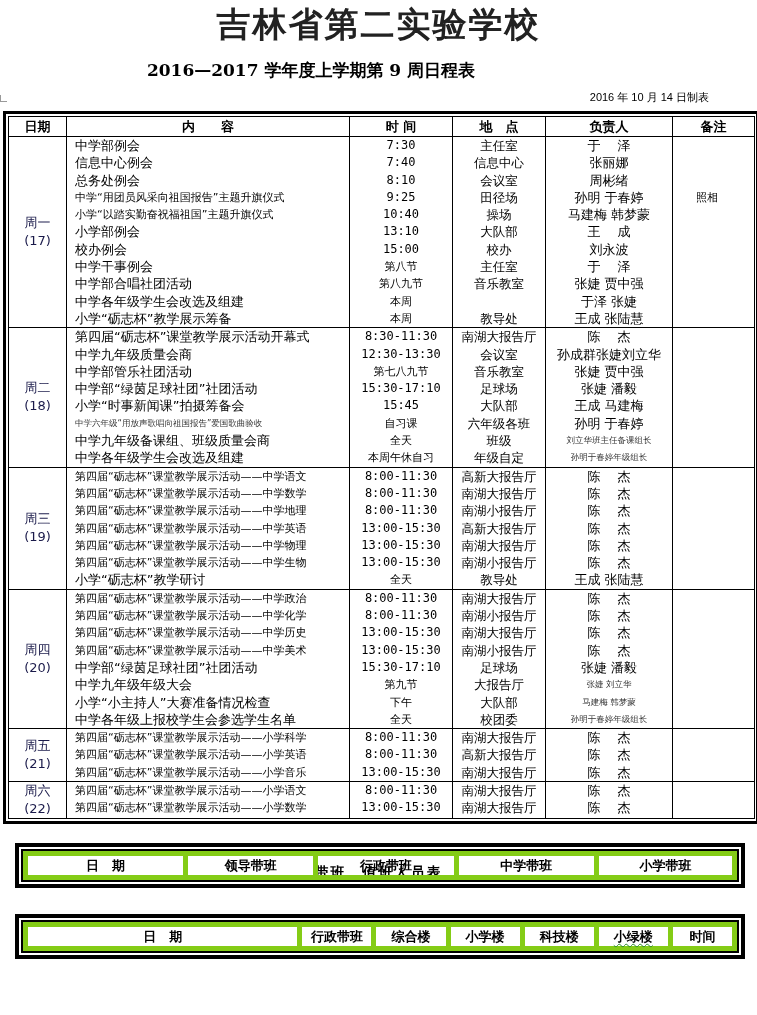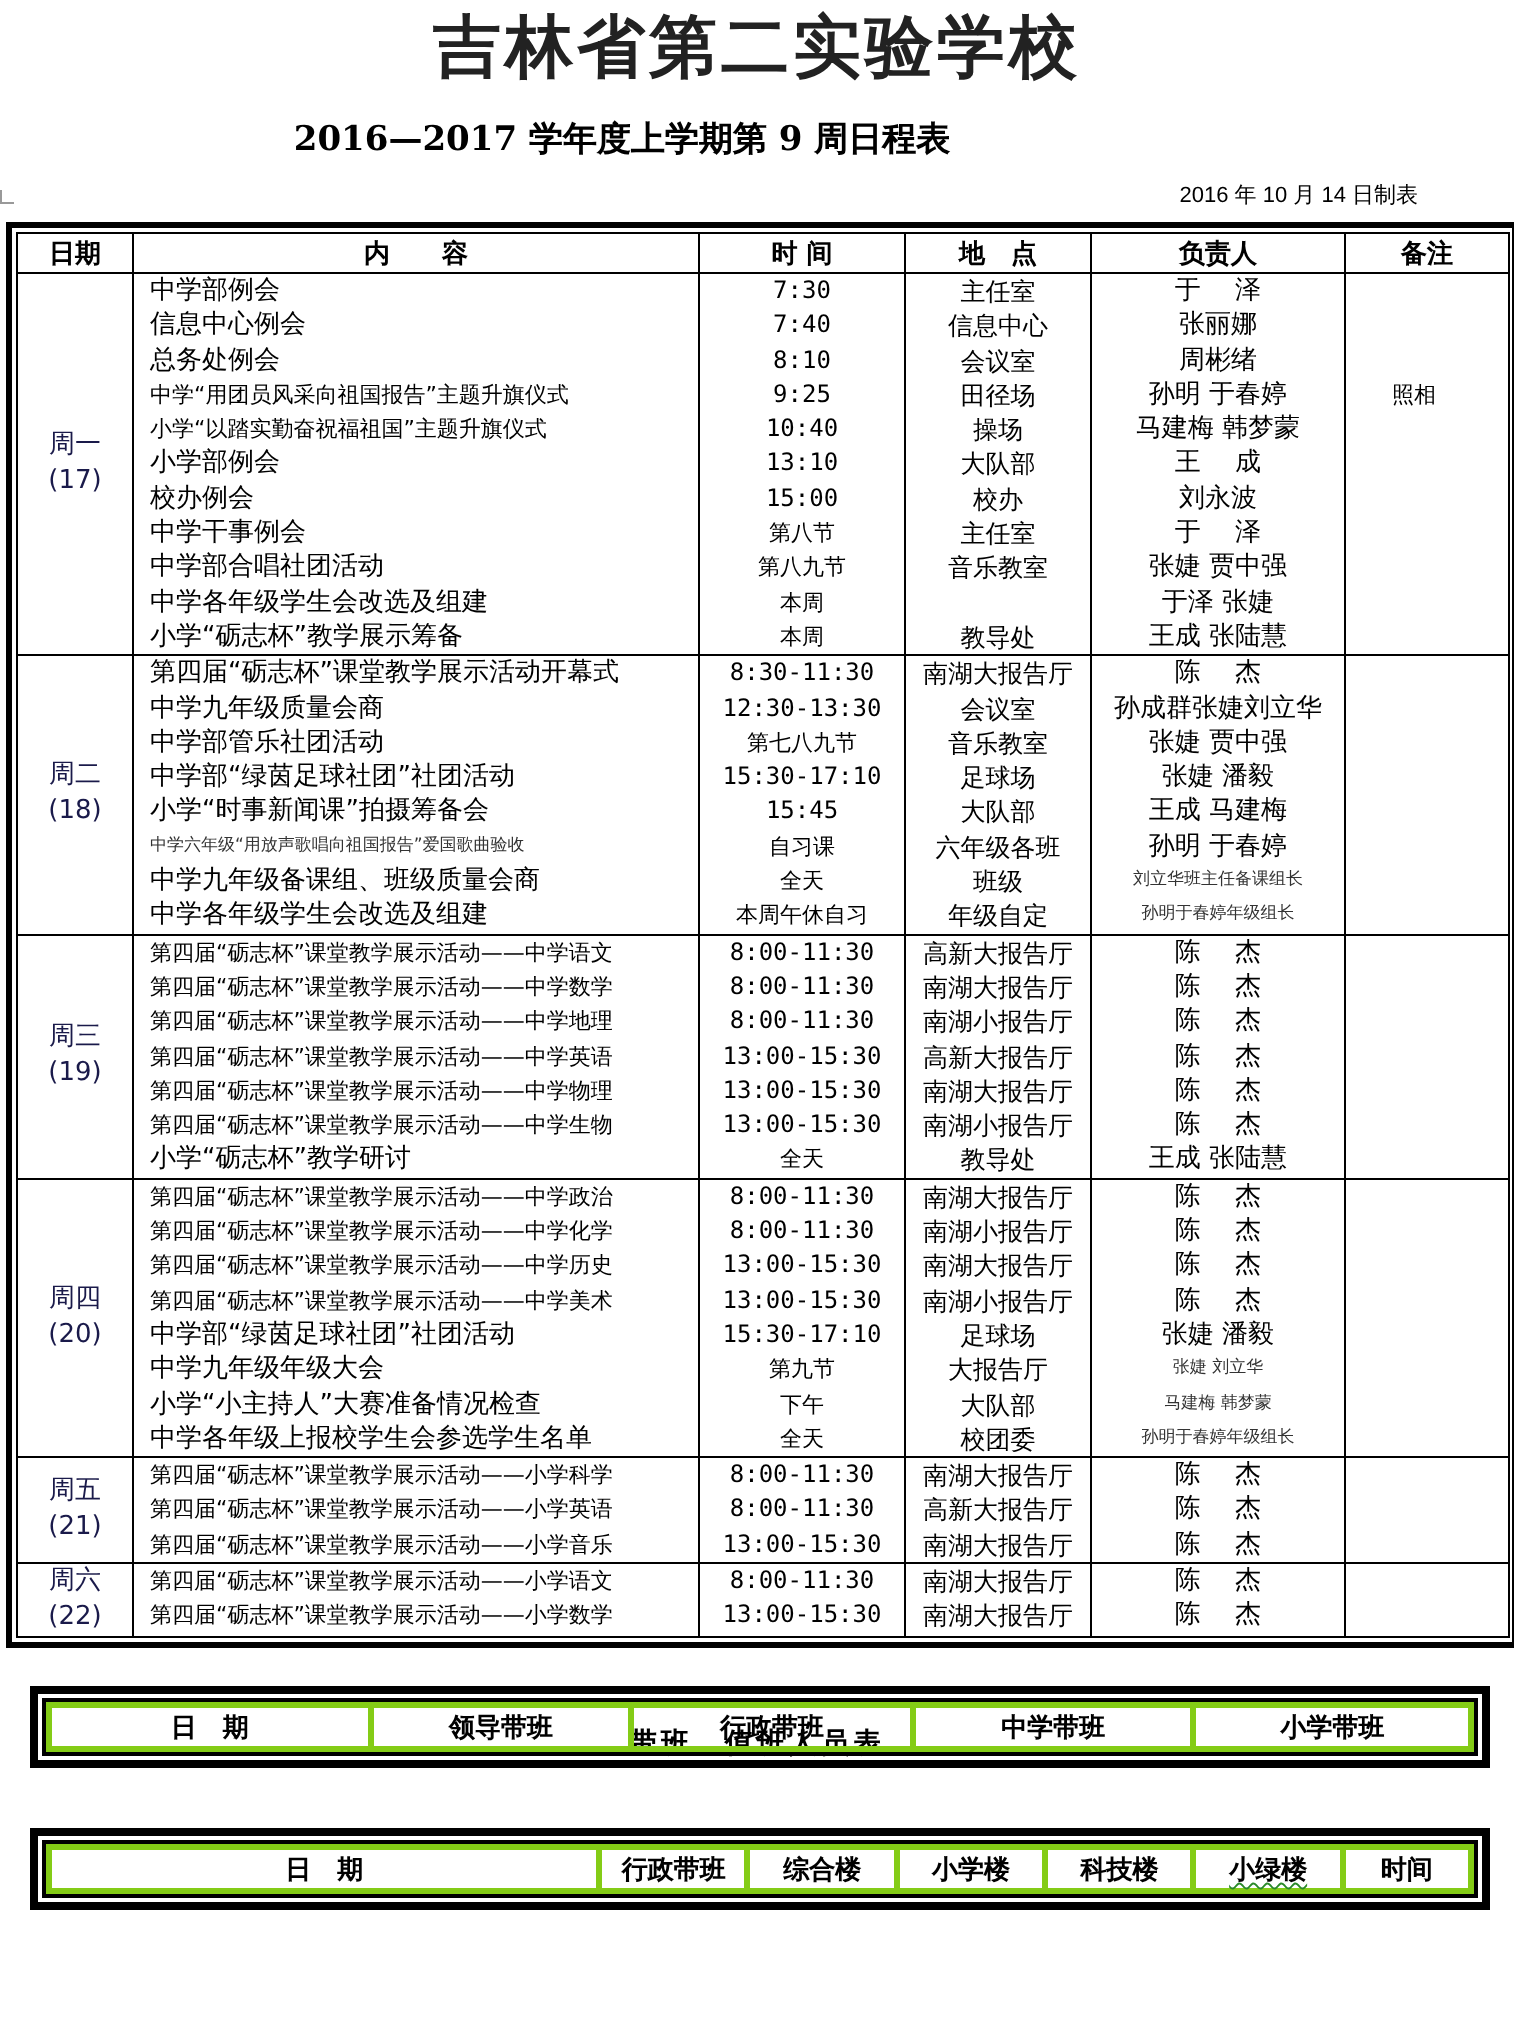--- a/index.html
+++ b/index.html
@@ -28,21 +28,21 @@
   .c-person .line { text-align: center; font-size: 13px; }
   .c-person .line.xs { font-size: 8.5px; color: #333; }
   .c-note .line { padding-left: 4px; font-size: 11px; margin-left: 19px; }
   .squiggle { text-decoration: underline wavy #2a8a2a; text-decoration-thickness: 1px; text-underline-offset: 2px; }
 
   .duty-title { position: absolute; top: 823px; left: 0; width: 757px; text-align: center;
                 font-size: 14px; font-weight: bold; letter-spacing: 2px; line-height: 20px; margin-top: 39px; }
   .box2 { position: absolute; left: 15px; top: 843px; width: 718px; border: 4px solid #000; padding: 2px; }
   .box3 { position: absolute; left: 15px; top: 914px; width: 718px; border: 4px solid #000; padding: 2px; }
   .inner { border: 2px solid #000; }
-  .duty td, .duty th { border: 3px solid #84cc16; text-align: center; padding: 0; }
+  .duty td, .duty th { border: 5px solid #84cc16; text-align: center; padding: 0; }
   .duty { width: 100%; }
   .duty th { font-size: 13px; font-weight: bold; height: 19px; }
   .duty td { font-size: 16px; height: 20px; }
   .duty td.date { font-size: 12px; font-family: "Liberation Sans Narrow","Liberation Sans", sans-serif; }
   .clean th { font-size: 13px; font-weight: bold; height: 19px; }
   .clean td { font-size: 13px; height: 20px; }
   .clean td.date { font-weight: bold; font-size: 13px; }
   .corner-mark { position: absolute; width: 6px; height: 6px; border-left: 1px solid #999; border-bottom: 1px solid #999; }
 </style>
 </head>

